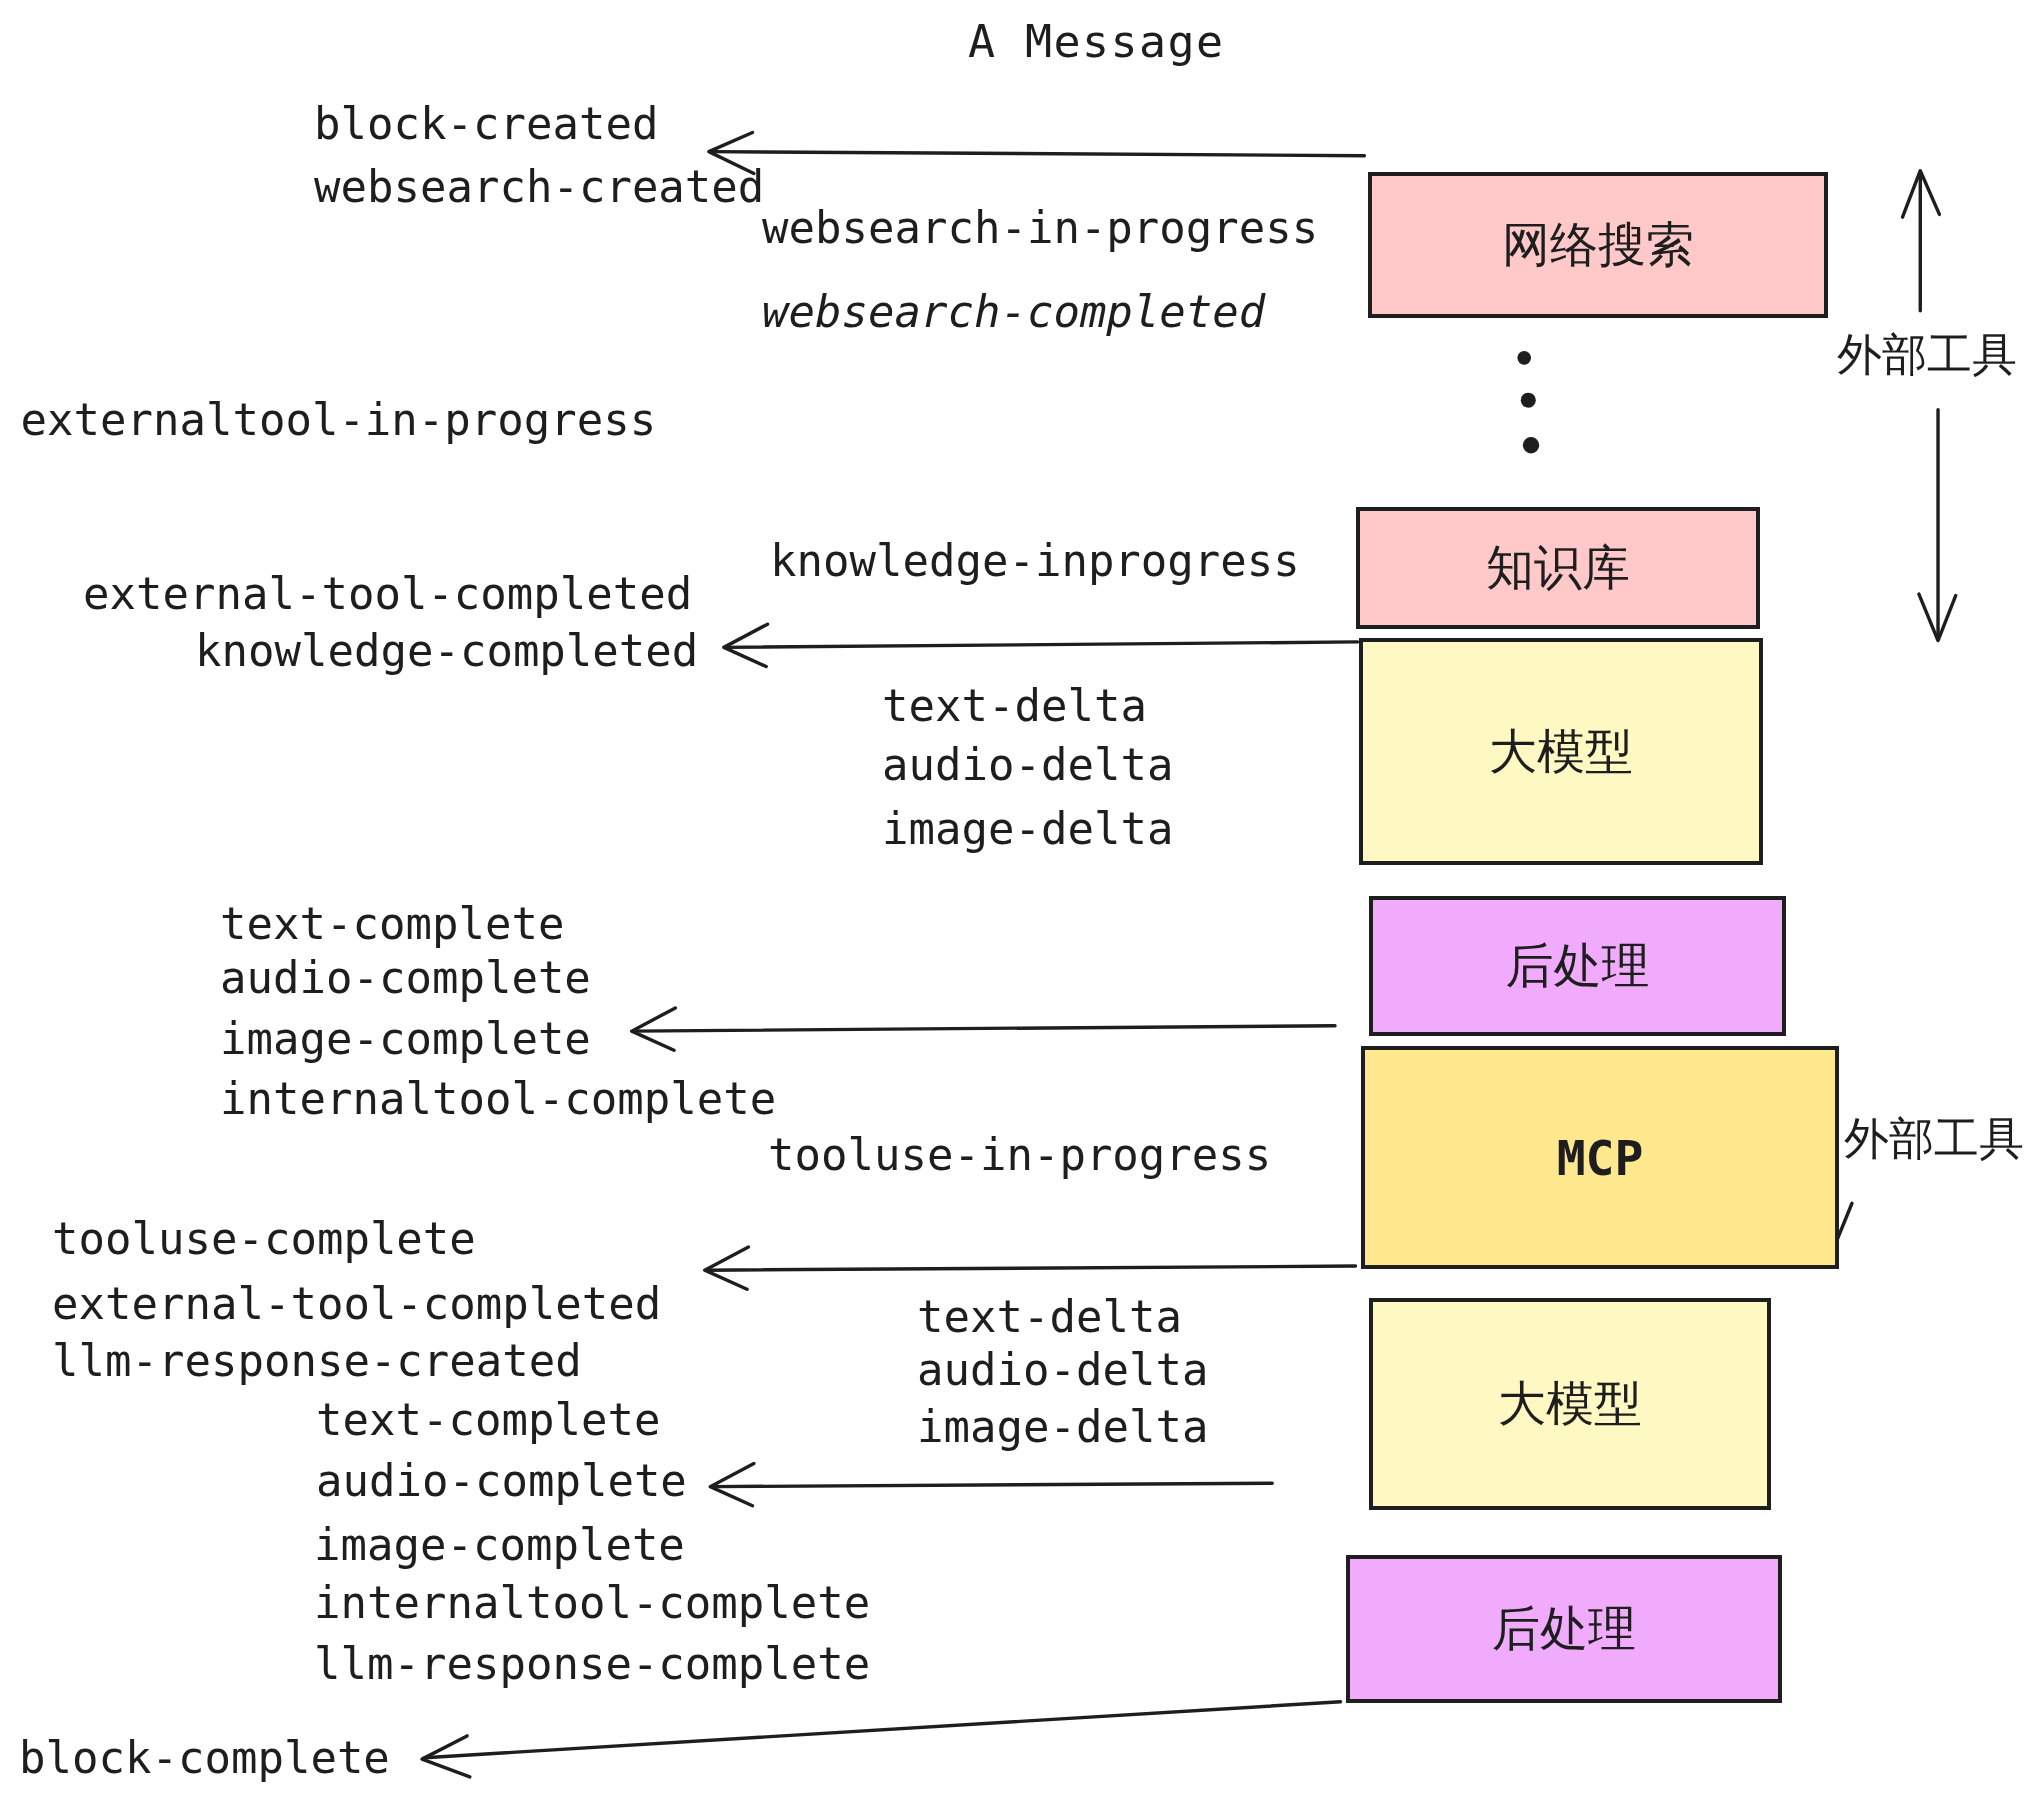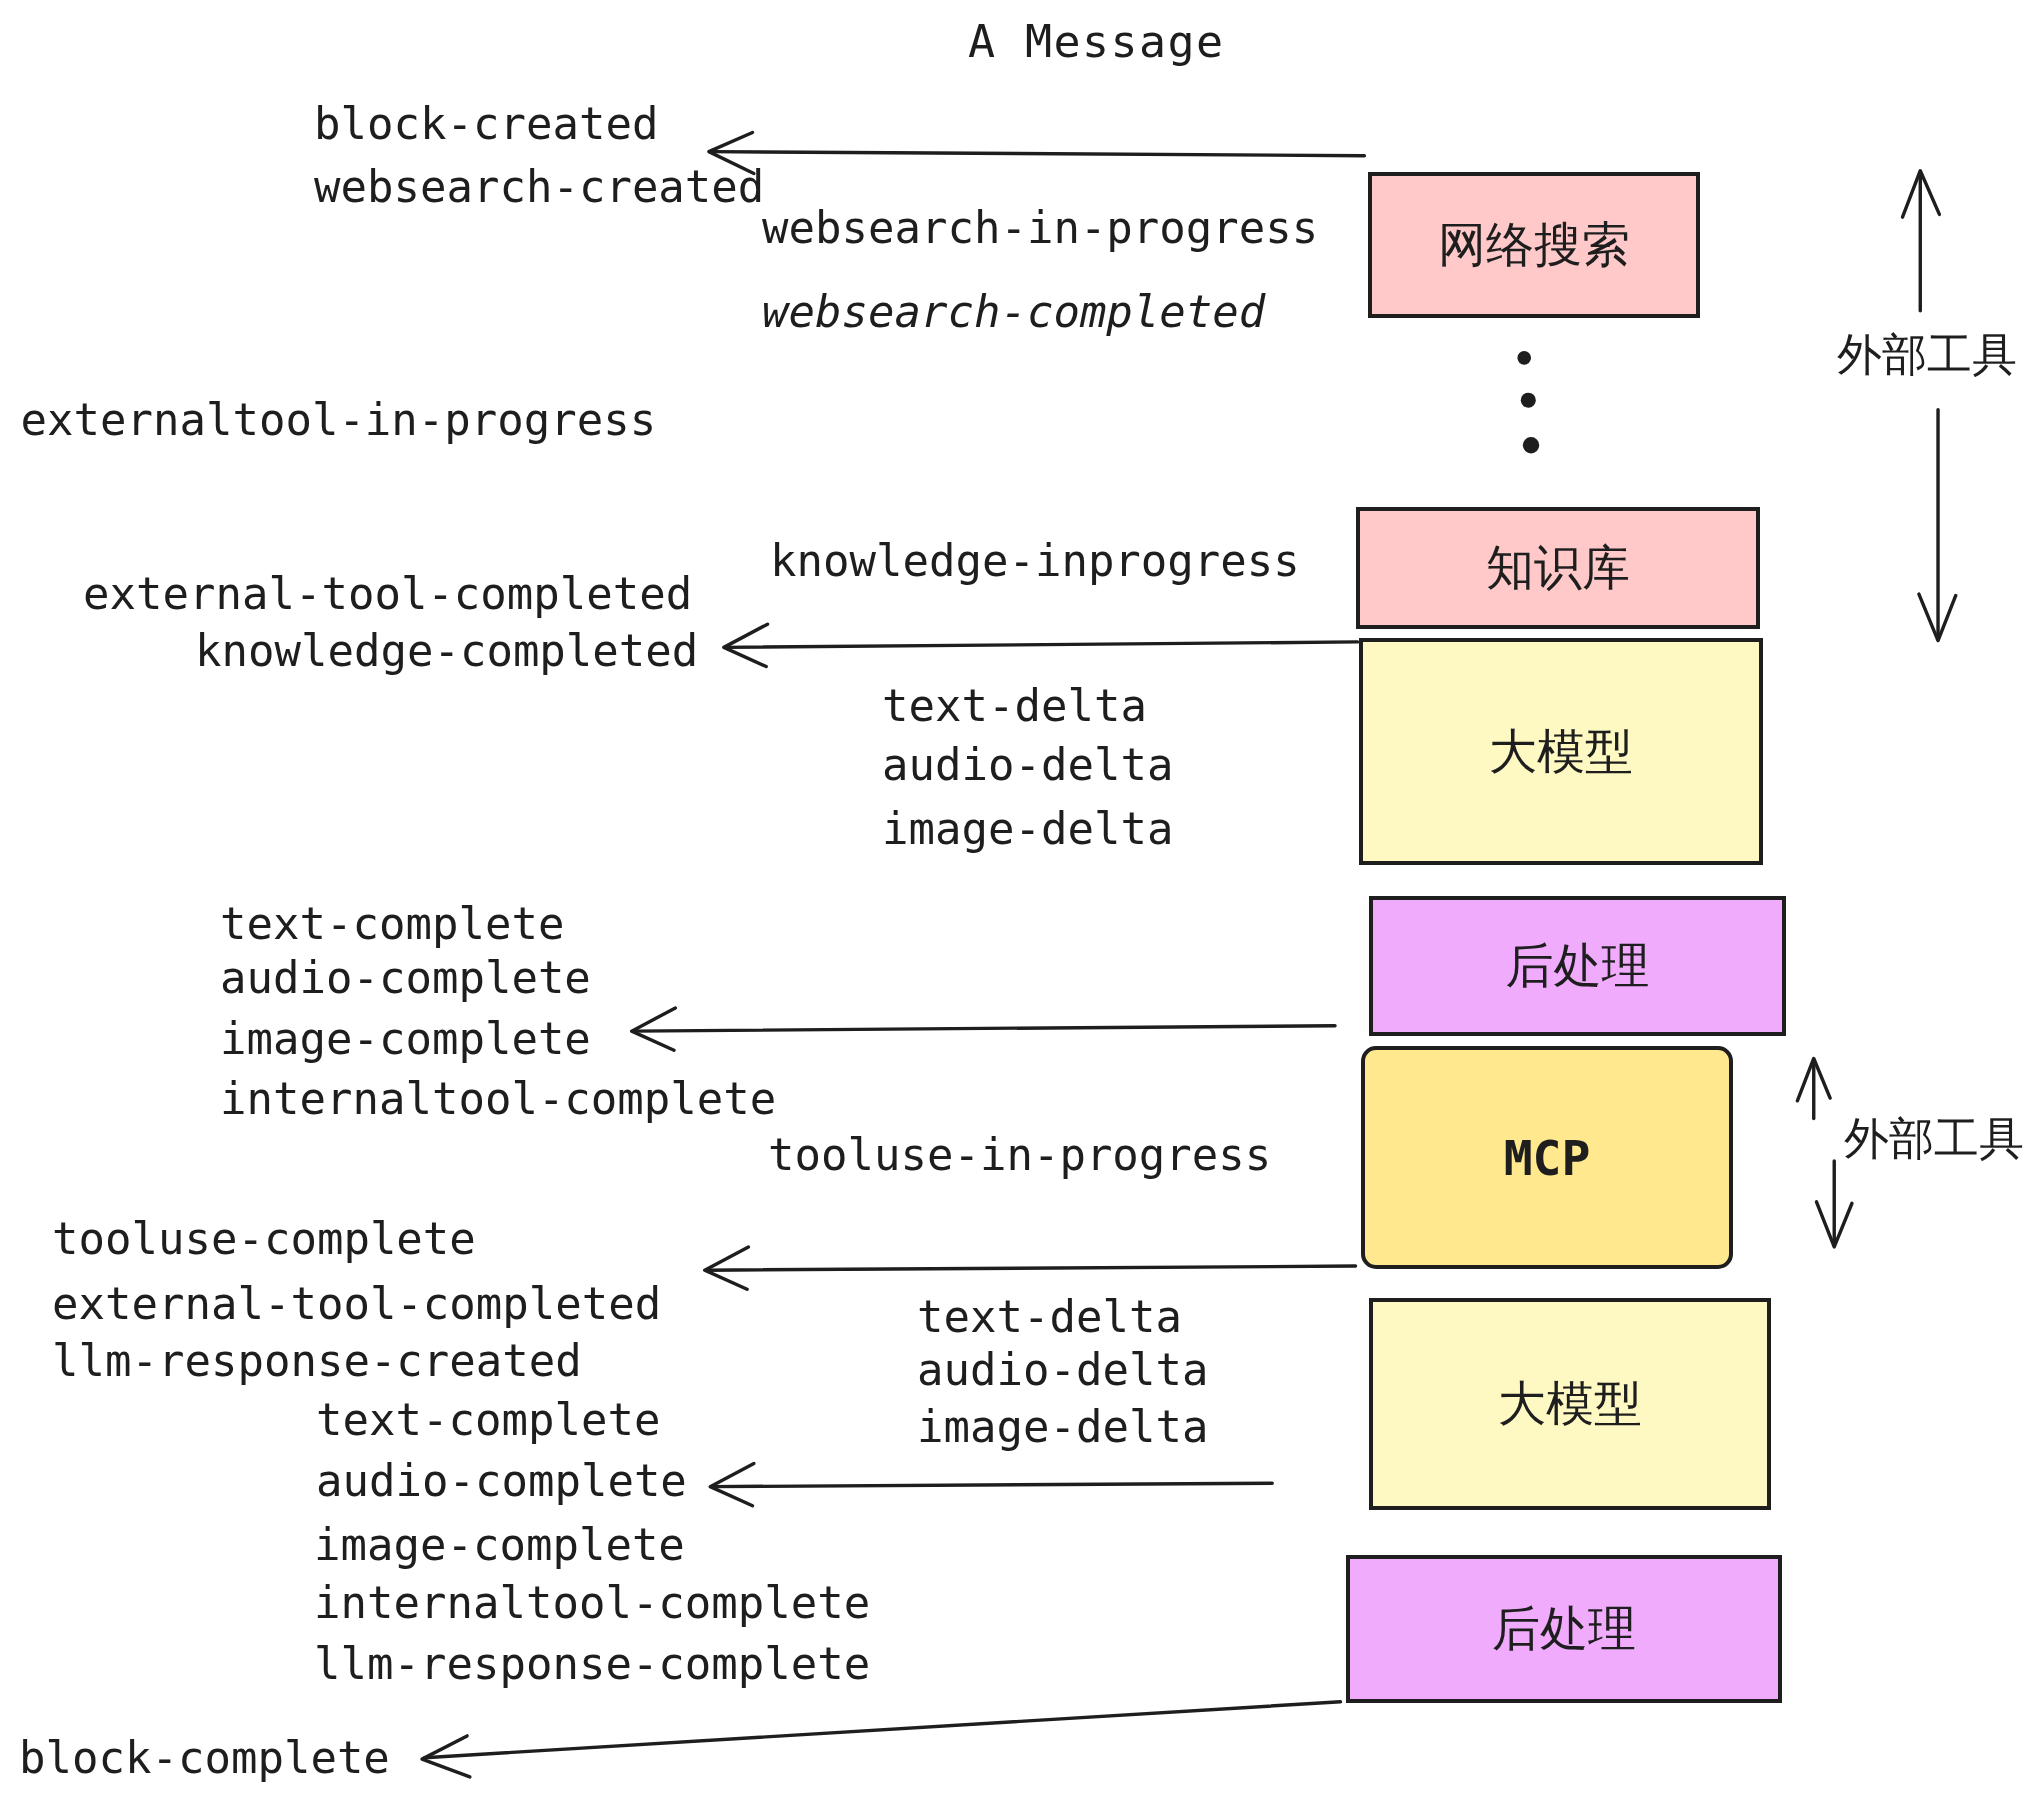--- a/index.html
+++ b/index.html
@@ -119,33 +119,33 @@
 
     <g>
       <circle cx="2232" cy="524" r="10"></circle>
       <circle cx="2238" cy="586" r="11"></circle>
       <circle cx="2242" cy="652" r="12"></circle>
     </g>
   </svg>
 
   <div class="title" style="left:968px;top:41px;">A Message</div>
 
-  <div class="node fill-pink" style="left:1368px;top:172px;width:332px;height:146px;">
+  <div class="node fill-pink" style="left:1368px;top:172px;width:460px;height:146px;">
     <span class="lbl">网络搜索</span>
   </div>
   <div class="node fill-pink" style="left:1356px;top:507px;width:404px;height:122px;">
     <span class="lbl">知识库</span>
   </div>
   <div class="node fill-green" style="left:1359px;top:638px;width:404px;height:227px;">
     <span class="lbl">大模型</span>
   </div>
   <div class="node fill-white" style="left:1369px;top:896px;width:417px;height:140px;">
     <span class="lbl">后处理</span>
   </div>
-  <div class="node fill-yellow" style="left:1361px;top:1046px;width:372px;height:223px;border-radius:15px;">
+  <div class="node fill-yellow" style="left:1361px;top:1046px;width:478px;height:223px;">
     <span class="lbl mono">MCP</span>
   </div>
   <div class="node fill-green" style="left:1369px;top:1298px;width:402px;height:212px;">
     <span class="lbl">大模型</span>
   </div>
   <div class="node fill-white" style="left:1346px;top:1555px;width:436px;height:148px;">
     <span class="lbl">后处理</span>
   </div>
 
   <div class="side-label" style="left:1837px;top:355px;">外部工具</div>

